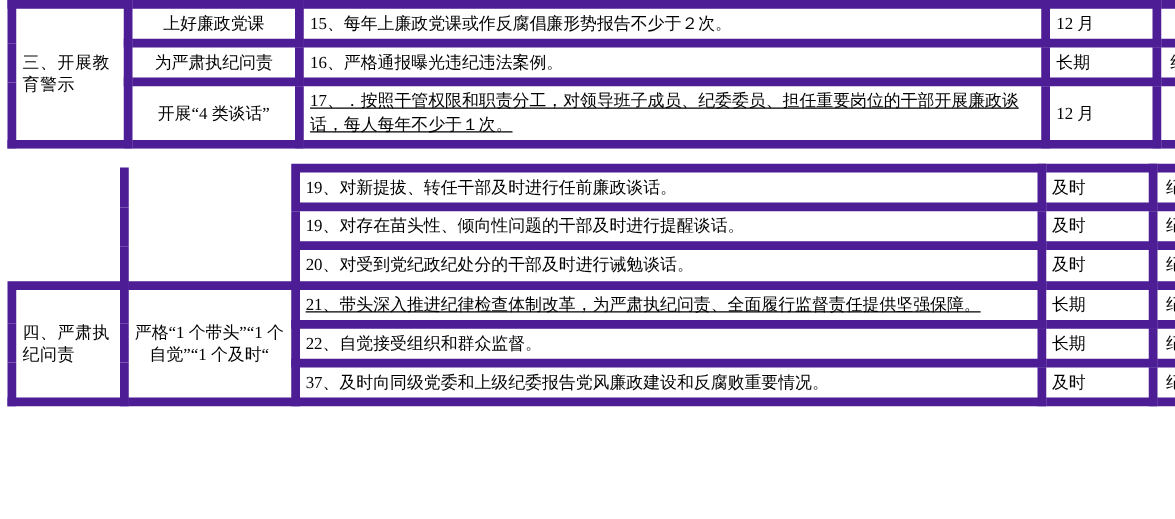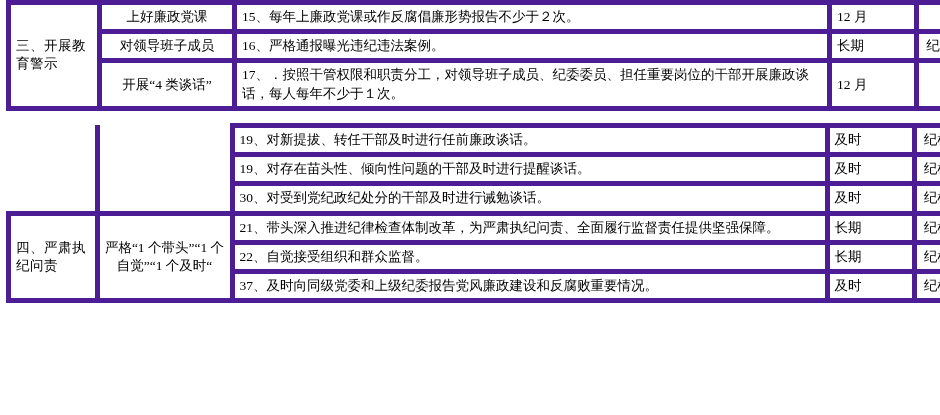--- a/index.html
+++ b/index.html
@@ -20,59 +20,59 @@
     height: 415px;
     box-sizing: border-box;
   }
   table.doc-table {
     border-collapse: collapse;
     table-layout: fixed;
     width: 926px;
     margin-left: 6px;
   }
   table.doc-table td {
-    border: 5px solid #4c1d95;
+    border: 7px solid #4c1d95;
     vertical-align: middle;
     padding: 3px 5px;
     font-size: 13.5px;
     line-height: 1.35;
     word-wrap: break-word;
   }
   .c-cat   { width: 76px;  text-align: left; }
   .c-item  { width: 120px; text-align: center; }
   .c-desc  { width: 580px; text-align: left; margin-left: 20px; }
   .c-time  { width: 72px;  }
   .c-dept  { width: 72px;  text-align: center; }
   .cat-text {
     letter-spacing: 0.5px;
   }
   .spacer {
     height: 12px;
     background: #ffffff;
   }
-  .two-line { line-height: 1.45; }
+  .two-line { line-height: 1.45; text-decoration: underline; }
 </style>
 </head>
 <body>
 
 <div class="page">
 
   <table class="doc-table">
     <tbody>
       <tr>
         <td class="c-cat" rowspan="3">
           <div class="cat-text">三、开展教育警示</div>
         </td>
         <td class="c-item">上好廉政党课</td>
         <td class="c-desc">15、每年上廉政党课或作反腐倡廉形势报告不少于２次。</td>
         <td class="c-time">12 月</td>
         <td class="c-dept">各部门</td>
       </tr>
       <tr>
-        <td class="c-item">对领导班子成员</td>
+        <td class="c-item">为严肃执纪问责</td>
         <td class="c-desc">16、严格通报曝光违纪违法案例。</td>
         <td class="c-time">长期</td>
         <td class="c-dept">纪检监察室</td>
       </tr>
       <tr>
         <td class="c-item">开展“4 类谈话”</td>
         <td class="c-desc two-line">17、．按照干管权限和职责分工，对领导班子成员、纪委委员、担任重要岗位的干部开展廉政谈话，每人每年不少于１次。</td>
         <td class="c-time">12 月</td>
         <td class="c-dept"></td>
       </tr>
@@ -93,21 +93,21 @@
       <tr>
         <td class="c-cat" style="border-left:none;border-top:none;border-bottom:none;"></td>
         <td class="c-item" style="border-top:none;border-bottom:none;"></td>
         <td class="c-desc">19、对存在苗头性、倾向性问题的干部及时进行提醒谈话。</td>
         <td class="c-time">及时</td>
         <td class="c-dept">纪检监察室</td>
       </tr>
       <tr>
         <td class="c-cat" style="border-left:none;border-top:none;"></td>
         <td class="c-item" style="border-top:none;"></td>
-        <td class="c-desc">30、对受到党纪政纪处分的干部及时进行诫勉谈话。</td>
+        <td class="c-desc">20、对受到党纪政纪处分的干部及时进行诫勉谈话。</td>
         <td class="c-time">及时</td>
         <td class="c-dept">纪检监察室</td>
       </tr>
       <tr>
         <td class="c-cat" rowspan="3">
           <div class="cat-text">四、严肃执纪问责</div>
         </td>
         <td class="c-item" rowspan="3">严格“1 个带头”“1 个自觉”“1 个及时“</td>
         <td class="c-desc two-line">21、带头深入推进纪律检查体制改革，为严肃执纪问责、全面履行监督责任提供坚强保障。</td>
         <td class="c-time">长期</td>

